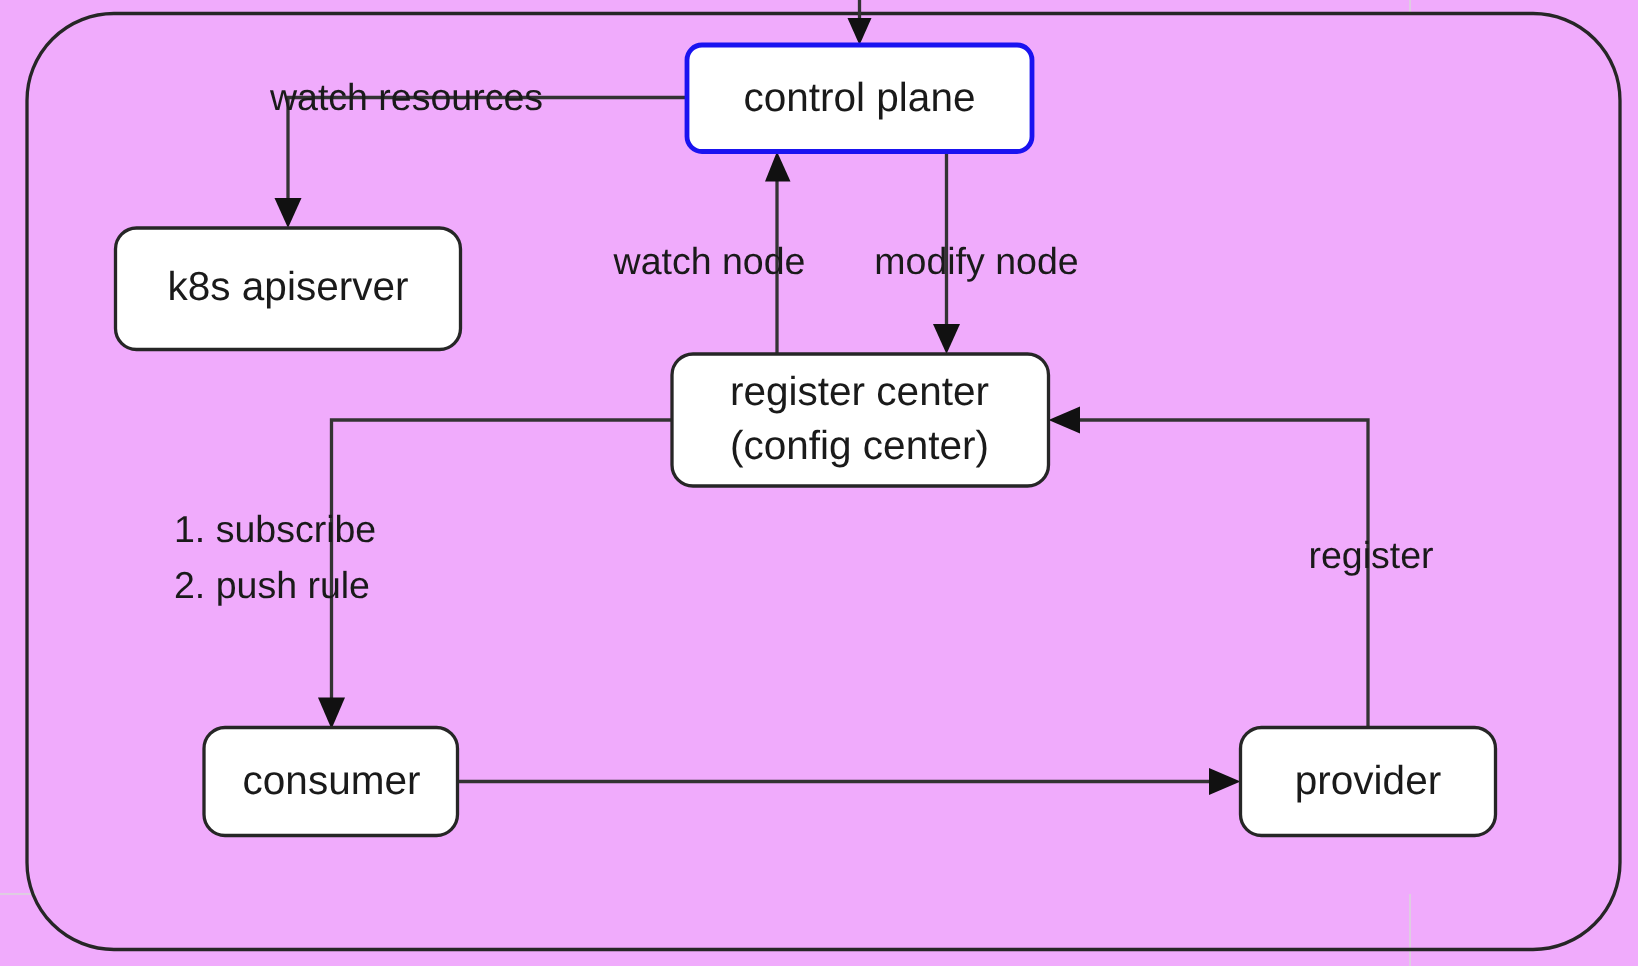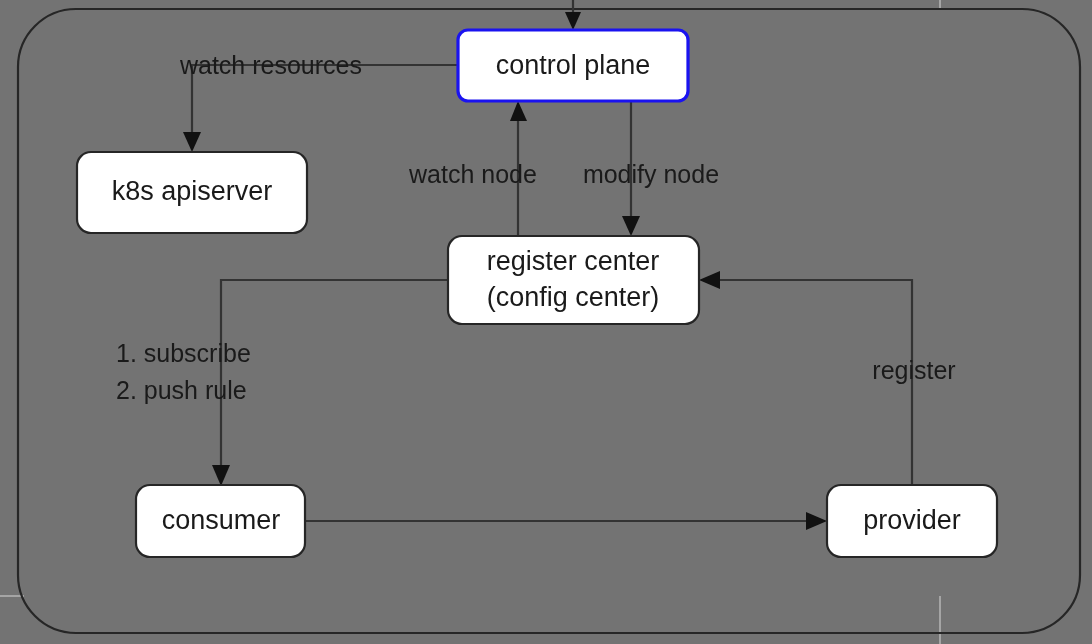--- a/index.html
+++ b/index.html
@@ -8,21 +8,21 @@
     padding: 0;
     background: #ffffff;
   }
   body {
     font-family: "Liberation Sans", sans-serif;
   }
   #canvas {
     position: relative;
     width: 1092px;
     height: 644px;
-    background: #737373;
+    background: #f0abfc;
     overflow: hidden;
   }
   #diagram-svg {
     position: absolute;
     top: 0;
     left: 0;
     width: 1092px;
     height: 644px;
   }
   .node-label {

